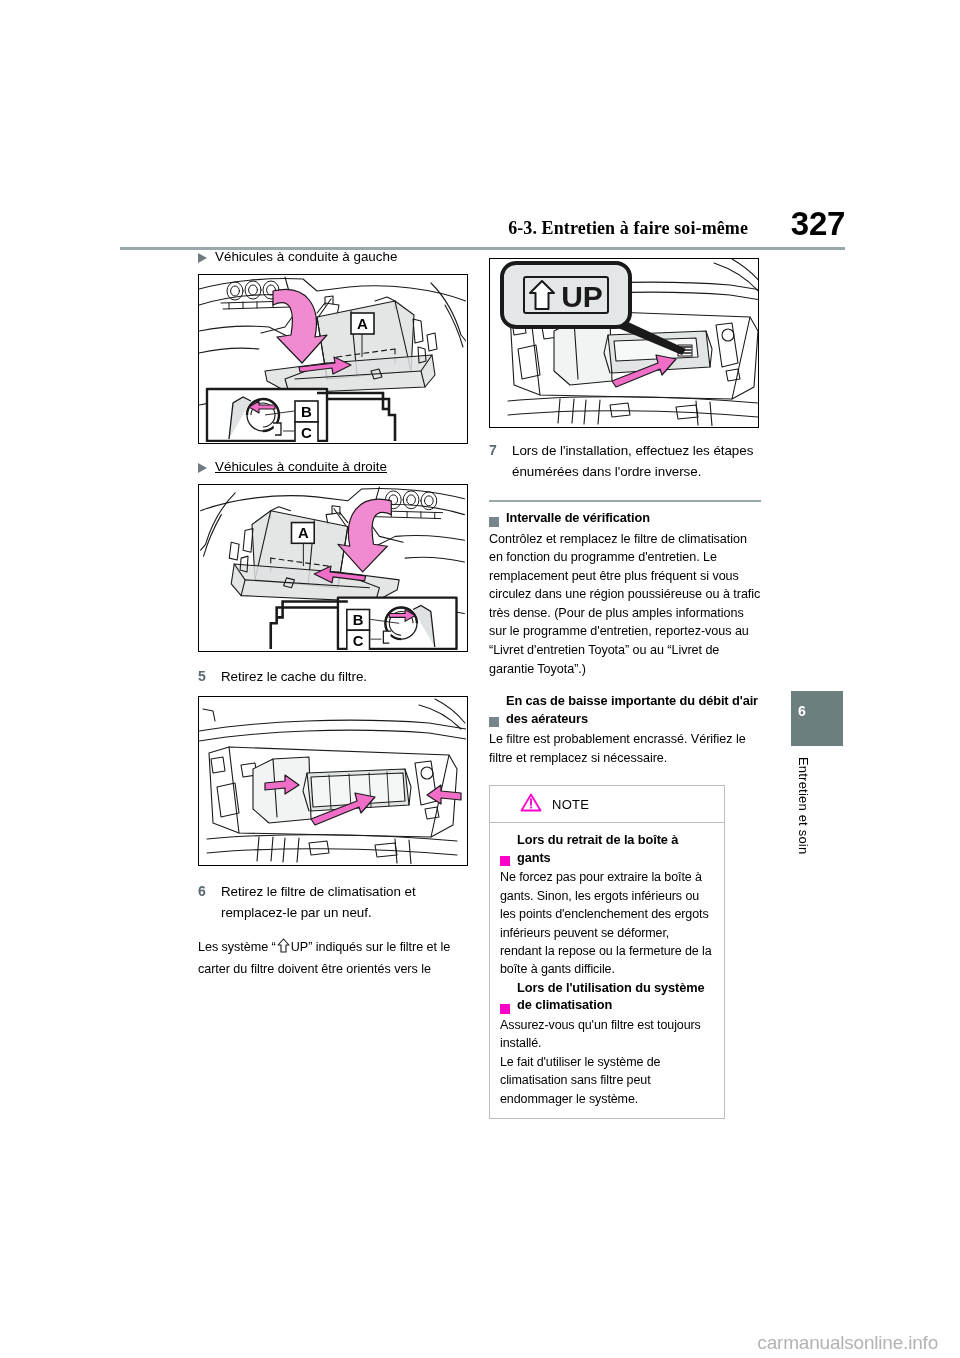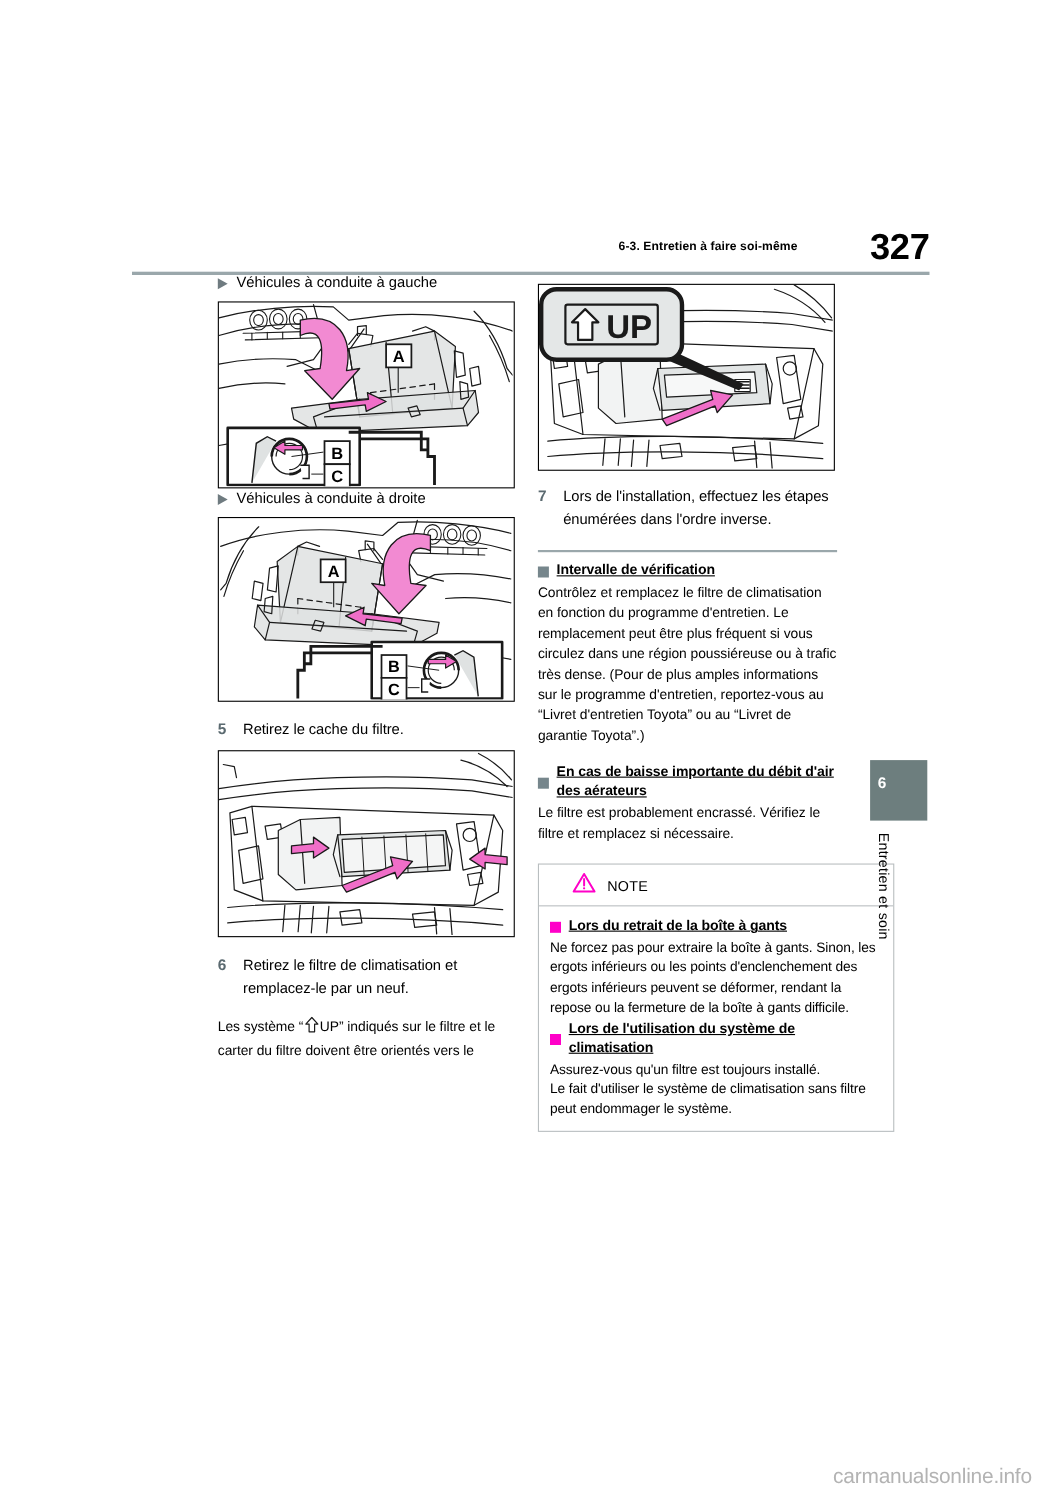--- a/index.html
+++ b/index.html
@@ -19,26 +19,27 @@
   
   .page-header {
     position: absolute;
     left: 120px;
     top: 212px;
     width: 725px;
     height: 38px;
   }
   .header-title {
     position: absolute;
-    right: 120px;
+    right: 97px;
     top: 6px;
-    font-size: 11px;
+    font-size: 18px;
     font-weight: bold;
     letter-spacing: 0.1px;
     white-space: nowrap;
+    font-family: Liberation Serif, serif;
   }
   .header-pageno {
     position: absolute;
     right: 0px;
     top: -7px;
     font-size: 33px;
     font-weight: bold;
     letter-spacing: -0.3px;
   }
   .header-rule {
@@ -115,24 +116,23 @@
     background: #fff;
     box-sizing: border-box;
     overflow: hidden;
     position: relative;
   }
   .figure svg { display: block; }
 
   
   .sec-head {
     display: flex;
-    align-items: center;
+    align-items: flex-end;
     gap: 7px;
     margin-bottom: 3px;
-    text-decoration: underline;
   }
   .sq {
     width: 10px; height: 10px;
     flex: 0 0 10px;
     margin-top: 4px;
     background: #76868c;
   }
   .sq.magenta { background: #ff00c8; }
   .sec-head-label {
     font-size: 12.8px;
@@ -144,21 +144,21 @@
     width: 100%;
     height: 2px;
     background: #9aa7ab;
     margin: 0 0 7px 0;
   }
 
   
   .note-box {
     border: 1px solid #b9bec0;
     box-sizing: border-box;
-    width: 324px;
+    width: 236px;
   }
   .note-title-bar {
     display: flex;
     align-items: center;
     gap: 10px;
     padding: 7px 0 6px 30px;
     border-bottom: 1px solid #b9bec0;
   }
   .note-title-text {
     font-size: 13px;
@@ -327,21 +327,21 @@
 
         <rect x="96" y="126" width="23" height="21" fill="#fff" stroke="#1a1a1a" stroke-width="1.6"></rect>
         <text x="107.5" y="142" font-family="Liberation Sans, sans-serif" font-size="15" font-weight="bold" text-anchor="middle" fill="#000">B</text>
 
         <rect x="96" y="147" width="23" height="21" fill="#fff" stroke="#1a1a1a" stroke-width="1.6"></rect>
         <text x="107.5" y="163" font-family="Liberation Sans, sans-serif" font-size="15" font-weight="bold" text-anchor="middle" fill="#000">C</text>
       </g>
     </svg>
   </div>
 
-  <div class="subhead-row" style="margin-top:0;">
+  <div class="subhead-row" style="margin-top:14px;text-decoration:underline;">
     <span class="tri-marker"></span>
     <span class="subhead-label">Véhicules à conduite à droite</span>
   </div>
 
   <div class="figure" style="width:270px;height:168px;">
     <svg width="267" height="165" viewBox="0 0 267 167">
       <g transform="translate(267,0) scale(-1,1)">
         <g fill="none" stroke="#1a1a1a" stroke-width="1.1" stroke-linejoin="round" stroke-linecap="round">
           <path d="M0 14 C30 6 70 2 104 4 L118 16 L150 12 C190 8 235 14 267 26"></path>
           <path d="M0 30 C26 22 60 18 96 20"></path>
@@ -488,21 +488,21 @@
     <span>Les système “</span><span class="up-glyph"><svg width="13" height="15" viewBox="0 0 13 15">
           <path d="M6.5 1 L12 7 L9 7 L9 14 L4 14 L4 7 L1 7 Z" fill="#ffffff" stroke="#1a1a1a" stroke-width="1.1" stroke-linejoin="round"></path>
         </svg></span><span>UP”</span>
     <span>indiqués sur le filtre et le carter du filtre doivent être orientés vers le</span>
   </div>
 </div>
 
 <div class="col-right">
 
 
-  <div class="figure" style="width:270px;height:170px;margin-top:10px;">
+  <div class="figure" style="width:270px;height:170px;margin-top:10px;padding-left:10px;">
     <svg width="267" height="167" viewBox="0 0 267 167">
       <g fill="none" stroke="#1a1a1a" stroke-width="1.1" stroke-linejoin="round" stroke-linecap="round">
         <path d="M0 34 C60 24 150 20 230 26 L267 32"></path>
         <path d="M0 44 C60 34 150 30 230 36 L267 42"></path>
         <path d="M214 4 C232 10 248 20 260 34"></path>
         <path d="M232 0 C246 8 257 18 266 30"></path>
         <path d="M10 56 L30 50 L250 58 L258 72 L254 128 L232 140 L40 136 L14 126 Z"></path>
         <path d="M30 50 L40 136"></path>
         <path d="M250 58 L232 140"></path>
         <path d="M12 62 L24 60 L26 74 L14 76 Z"></path>

